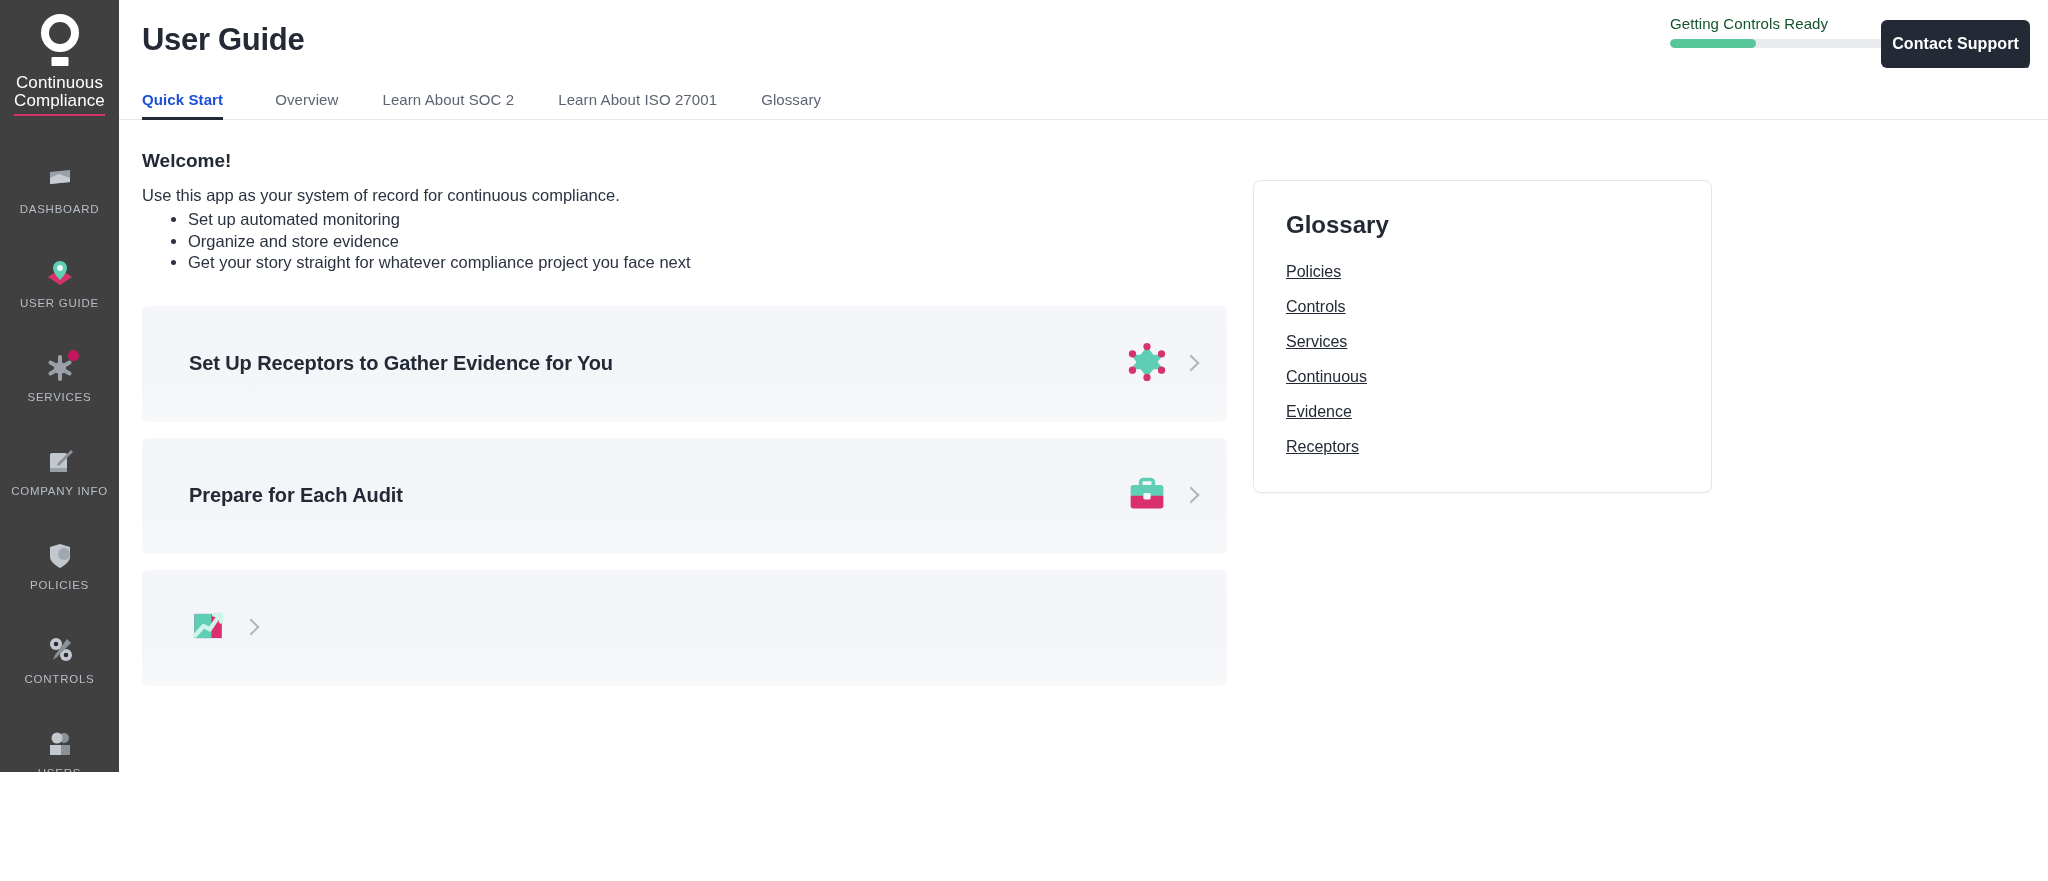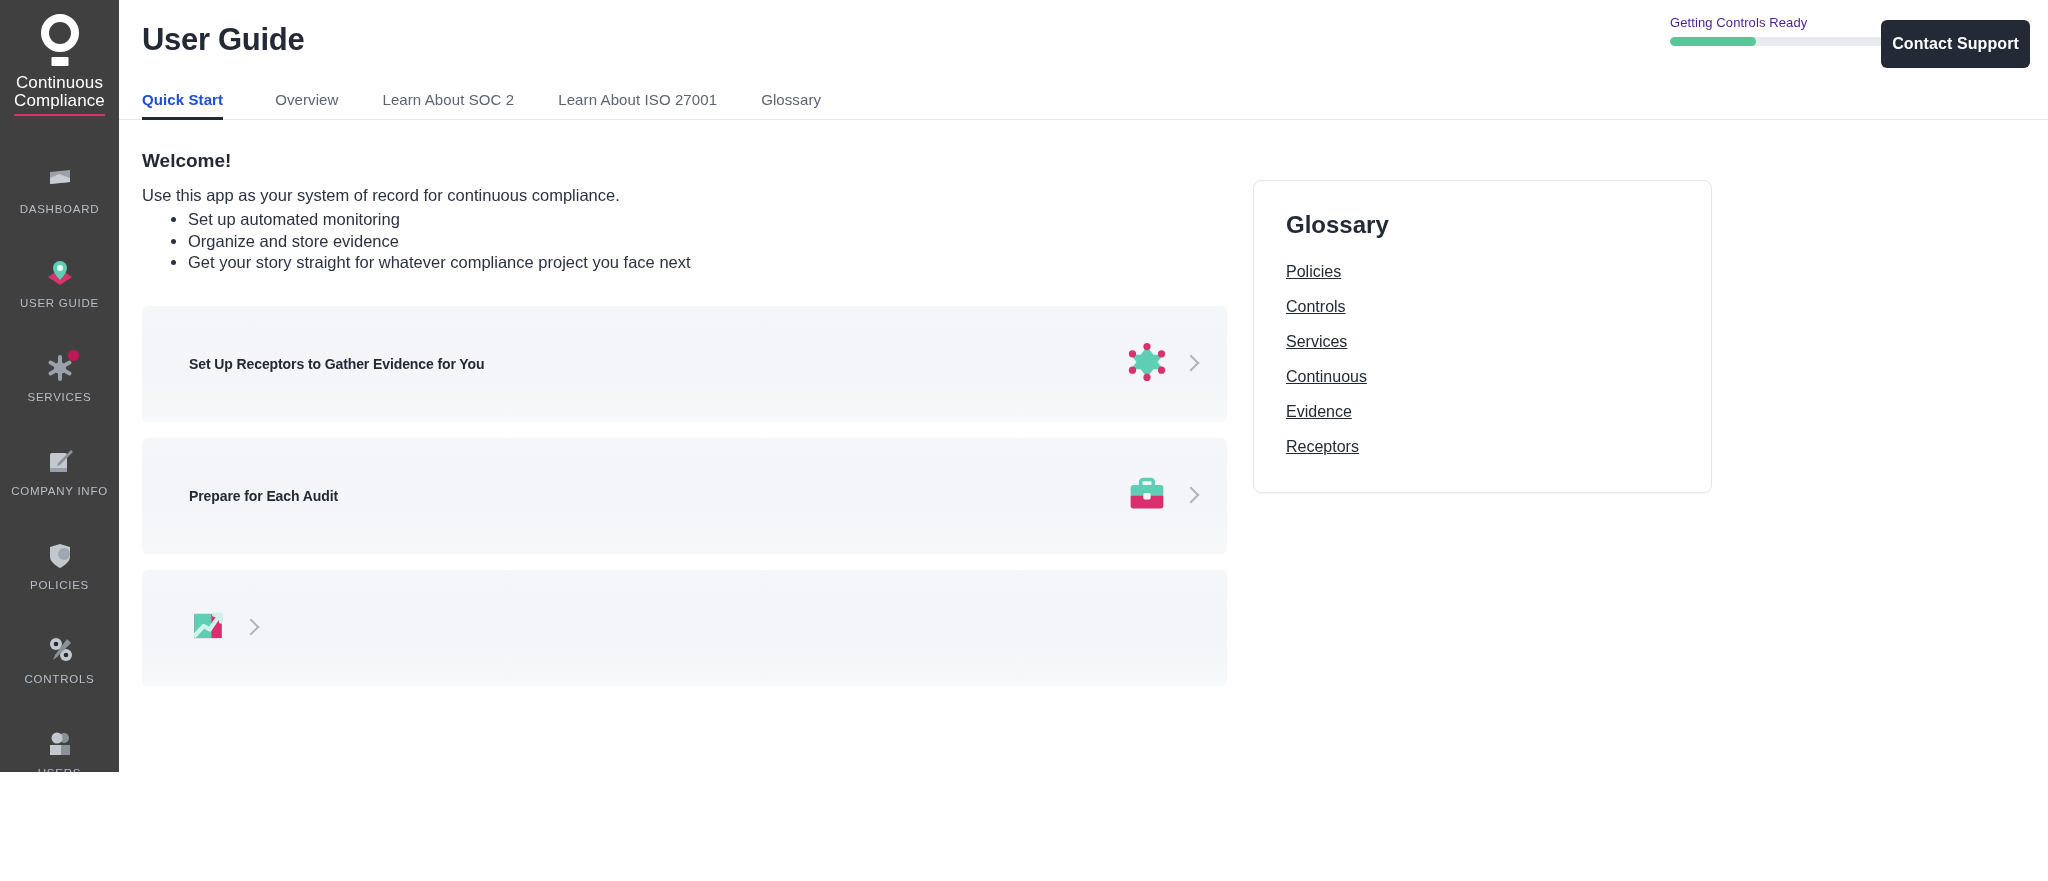--- a/index.html
+++ b/index.html
@@ -61,21 +61,21 @@
   .topbar {
     height: 82px; position: relative;
     display: flex; align-items: flex-start; padding: 22px 32px 0 23px;
   }
   .page-title { font-size: 31px; font-weight: bold; color: #232A35; letter-spacing: -.3px; }
 
   .progress-wrap {
     position: absolute; right: 18px; top: 15px; width: 360px;
     display: flex; flex-direction: column;
   }
-  .progress-label { font-size: 13px; color: #4c1d95; margin-bottom: 7px; letter-spacing: .1px; }
+  .progress-label { font-size: 15px; color: #14532d; margin-bottom: 7px; letter-spacing: .1px; }
   .progress-track {
     width: 100%; height: 9px; border-radius: 6px; background: #E8EAEE; overflow: hidden;
   }
   .progress-fill { height: 100%; border-radius: 6px; background: #57C79A; }
   .progress-pct {
     align-self: flex-end; font-size: 15px; color: #2B3240; margin-top: 6px; letter-spacing: .2px;
   }
 
   .tabs {
     display: flex; align-items: flex-end; gap: 0;
@@ -102,21 +102,21 @@
   .welcome-list { list-style: disc; margin-left: 46px; }
   .welcome-list li { font-size: 16.5px; color: #2B3240; line-height: 21.5px; margin-bottom: 0px; }
 
   .cards { margin-top: 32px; display: flex; flex-direction: column; gap: 16px; }
   .card {
     height: 116px; border-radius: 6px;
     background: linear-gradient(180deg,#F5F6F9 0%, #F3F5F8 55%, #F7F8FA 100%);
     display: flex; align-items: center; justify-content: space-between;
     padding: 0 30px 0 47px; cursor: pointer;
   }
-  .card-title { font-size: 14px; font-weight: bold; color: #232A35; letter-spacing: -.1px; }
+  .card-title { font-size: 20px; font-weight: bold; color: #232A35; letter-spacing: -.1px; }
   .card-right { display: flex; align-items: center; gap: 16px; }
   .chev {
     width: 14px; height: 22px; position: relative; opacity: .55;
   }
   .chev::before {
     content: ""; position: absolute; left: 2px; top: 4px;
     width: 10px; height: 10px;
     border-top: 2.5px solid #7A828F; border-right: 2.5px solid #7A828F;
     transform: rotate(45deg);
   }

